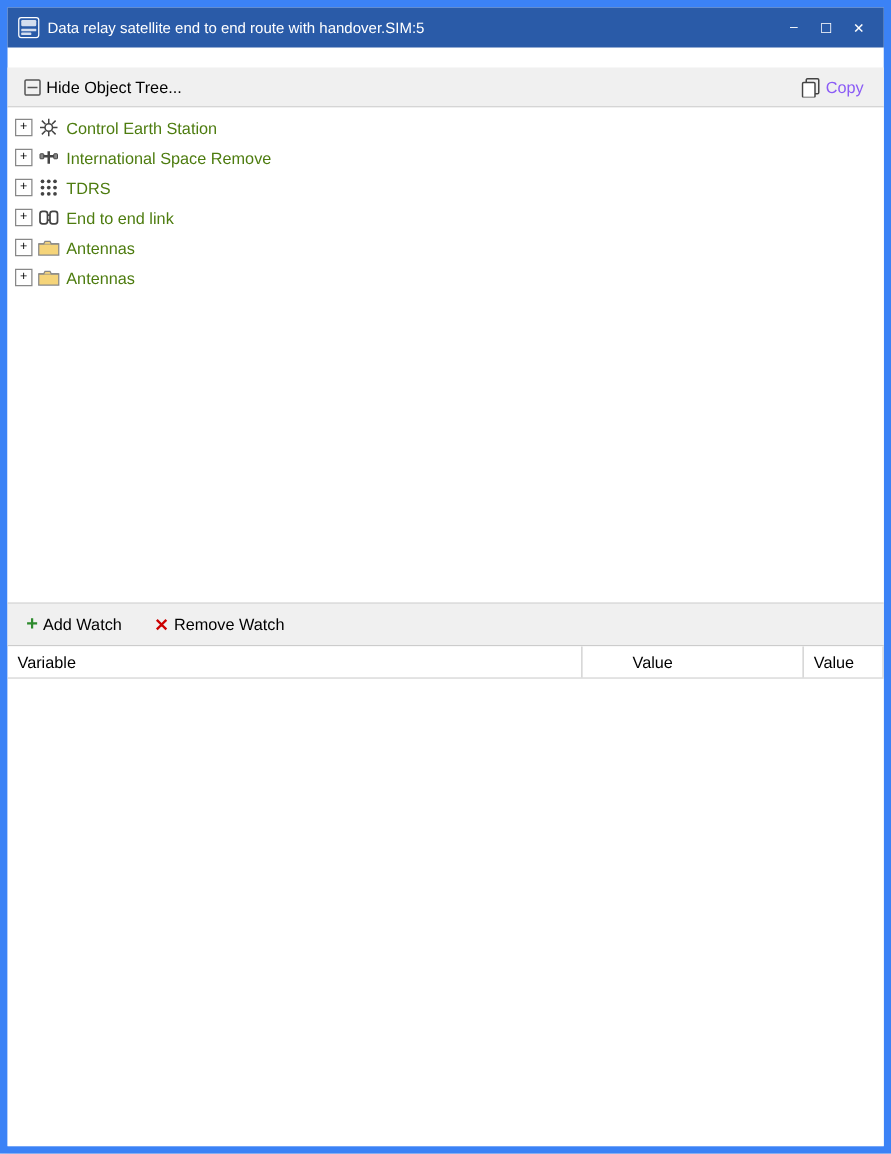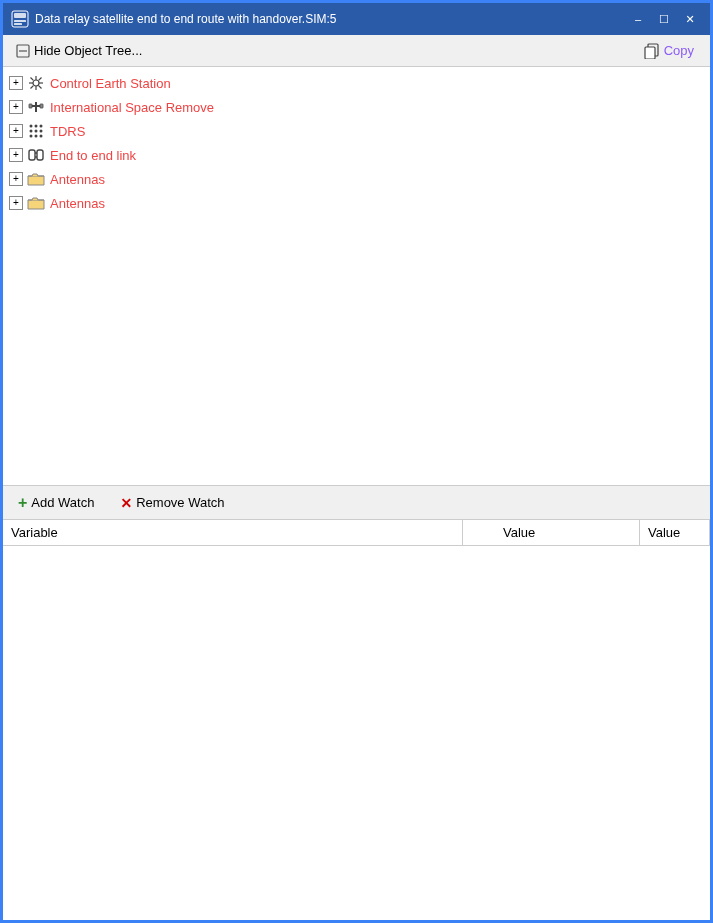--- a/index.html
+++ b/index.html
@@ -13,21 +13,21 @@
     body {
       background: #f0f0f0;
       display: flex;
       justify-content: center;
       align-items: flex-start;
     }
 
     .window {
       width: 713px;
       height: 923px;
-      border: 3px solid #3b82f6;
+      border: 6px solid #3b82f6;
       display: flex;
       flex-direction: column;
       background: #fff;
       box-shadow: 2px 2px 8px rgba(0,0,0,0.3);
     }
 
     
     .title-bar {
       background: #2a5ba8;
       color: #fff;
@@ -75,20 +75,21 @@
     
     .toolbar-strip {
       background: #f0f0f0;
       border-bottom: 1px solid #ccc;
       display: flex;
       align-items: center;
       height: 32px;
       padding: 0 8px;
       flex-shrink: 0;
       justify-content: space-between;
+      margin-top: 16px;
     }
 
     .toolbar-left {
       display: flex;
       align-items: center;
       gap: 4px;
     }
 
     .hide-tree-btn {
       display: flex;
@@ -150,21 +151,21 @@
       width: 18px;
       height: 18px;
       margin-right: 5px;
       flex-shrink: 0;
       display: flex;
       align-items: center;
       justify-content: center;
     }
 
     .node-label {
-      color: #ef4444;
+      color: #4d7c0f;
     }
 
     
     .watch-bar {
       background: #f0f0f0;
       border-bottom: 1px solid #ccc;
       display: flex;
       align-items: center;
       height: 34px;
       padding: 0 10px;

